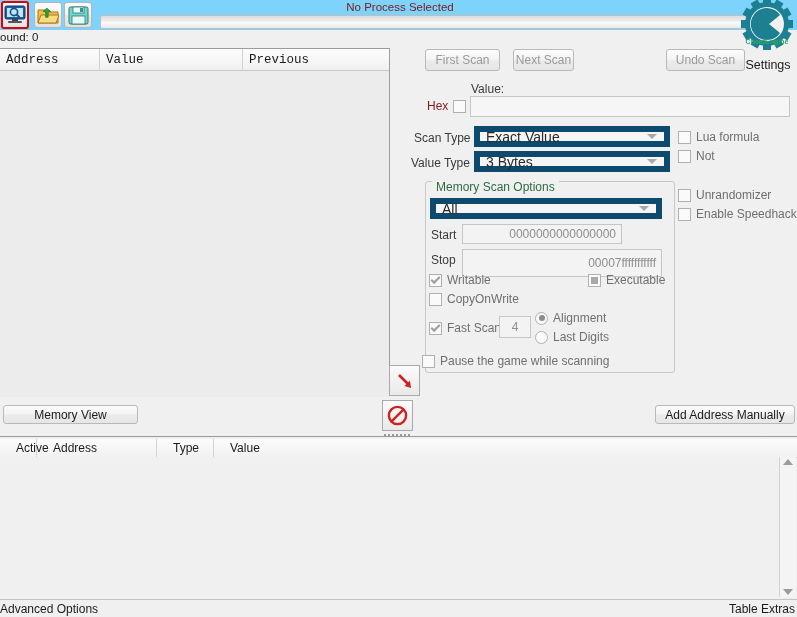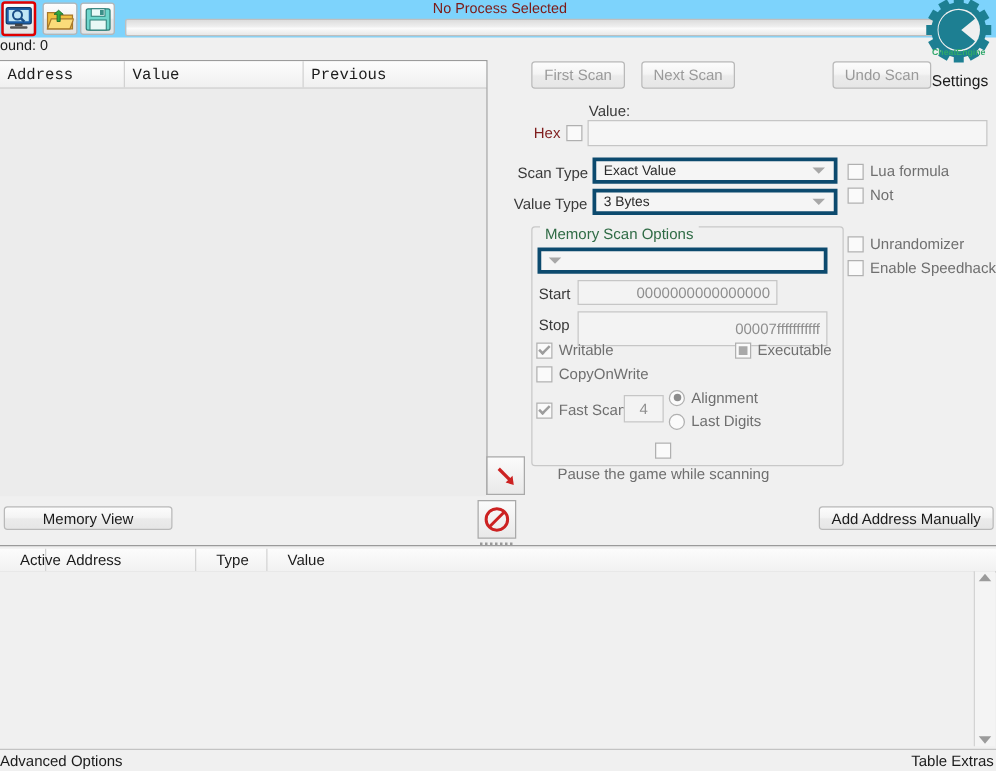--- a/index.html
+++ b/index.html
@@ -54,24 +54,24 @@
     display: flex; align-items: center;
     padding: 0 5px;
   }
   .field.white { background: #f6f6f6; }
   .field.right { justify-content: flex-end; }
   .field.center { justify-content: center; }
 
   .combo {
     box-sizing: border-box;
     background: #f5f5f5;
-    border: 3px solid #0c4a6e;
+    border: 6px solid #0c4a6e;
     display: flex; align-items: center;
     padding: 0 4px 0 6px;
-    font-size: 11px;
+    font-size: 14px;
     color: #2a2a2a;
   }
   .combo .ctext { flex: 1; }
   .combo .carrow {
     width: 0; height: 0;
     border-left: 5px solid transparent;
     border-right: 5px solid transparent;
     border-top: 5px solid #a8a8a8;
     margin-right: 3px;
   }
@@ -186,21 +186,21 @@
     display: flex; align-items: center; justify-content: center;
   }
   #splitter-grip {
     left: 377px; top: 432px; width: 40px; height: 5px;
     display: flex; align-items: center; justify-content: center; gap: 2px;
   }
   #splitter-grip i { width: 2px; height: 2px; background: #9a9a9a; display: block; }
 
   
   #btn-first { left: 425px; top: 49px; width: 75px; height: 22px; }
-  #btn-next  { left: 513px; top: 49px; width: 75px; height: 22px; }
+  #btn-next  { left: 513px; top: 49px; width: 61px; height: 22px; }
   #btn-undo  { left: 666px; top: 49px; width: 79px; height: 22px; }
 
   #value-label { left: 471px; top: 82px; font-size: 12px; color: #3a3a3a; }
   #hex-row     { left: 427px; top: 99px; }
   #value-input { left: 470px; top: 96px; width: 320px; height: 21px; }
 
   #scantype-label  { left: 414px; top: 131px; font-size: 12px; color: #3a3a3a; }
   #scantype-combo  { left: 474px; top: 126px; width: 196px; height: 21px; }
   #valuetype-label { left: 411px; top: 156px; font-size: 12px; color: #3a3a3a; }
   #valuetype-combo { left: 474px; top: 151px; width: 196px; height: 21px; }
@@ -229,21 +229,21 @@
   #stop-label  { left: 431px; top: 253px; font-size: 12px; color: #3a3a3a; }
   #stop-field  { left: 462px; top: 249px; width: 200px; height: 28px; }
 
   #cb-writable    { left: 429px; top: 273px; }
   #cb-executable  { left: 588px; top: 273px; }
   #cb-copyonwrite { left: 429px; top: 292px; }
   #cb-fastscan    { left: 429px; top: 321px; }
   #fastscan-field { left: 499px; top: 316px; width: 32px; height: 22px; }
   #rb-alignment   { left: 535px; top: 311px; }
   #rb-lastdigits  { left: 535px; top: 330px; }
-  #cb-pausegame   { left: 446px; top: 354px; flex-direction: column; }
+  #cb-pausegame   { left: 422px; top: 354px; }
 
   
   #btn-memview { left: 3px; top: 405px; width: 135px; height: 19px; }
   #btn-addaddr { left: 655px; top: 405px; width: 140px; height: 19px; }
 
   
   #table-sep { left: 0; top: 436px; width: 797px; height: 1px; background: #9a9a9a; }
   #ct-header {
     left: 0px; top: 439px; width: 797px; height: 18px;
     display: flex;
@@ -431,20 +431,21 @@
 </div>
 <div class="abs cbrow dim" id="cb-speedhack">
   <span class="cb"></span>
   <span>Enable Speedhack</span>
 </div>
 
 <div class="abs" id="mso-group"></div>
 <div class="abs" id="mso-title">Memory Scan Options</div>
 
 <div class="abs combo" id="mso-combo">
+  <span class="ctext">All</span>
   <span class="carrow"></span>
 </div>
 
 <div class="abs" id="start-label">Start</div>
 <div class="abs field right" id="start-field">0000000000000000</div>
 
 <div class="abs" id="stop-label">Stop</div>
 <div class="abs field right" id="stop-field">00007fffffffffff</div>
 
 <div class="abs cbrow dim" id="cb-writable">

